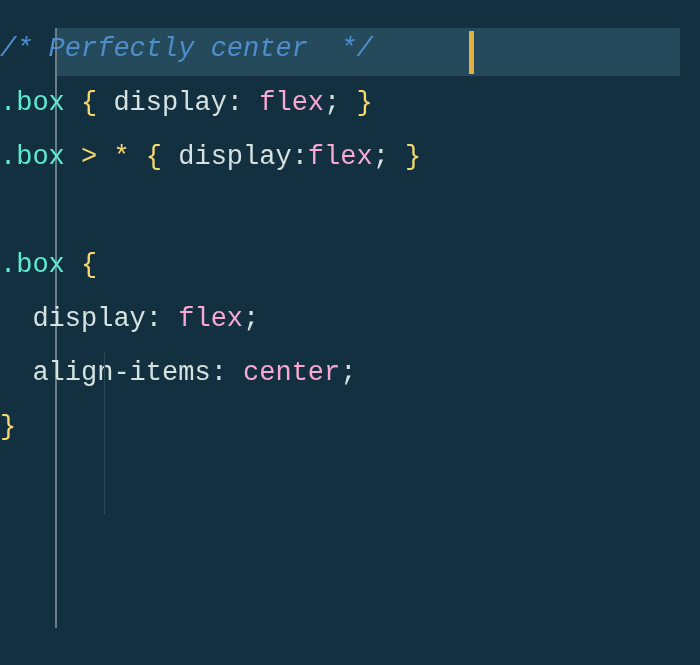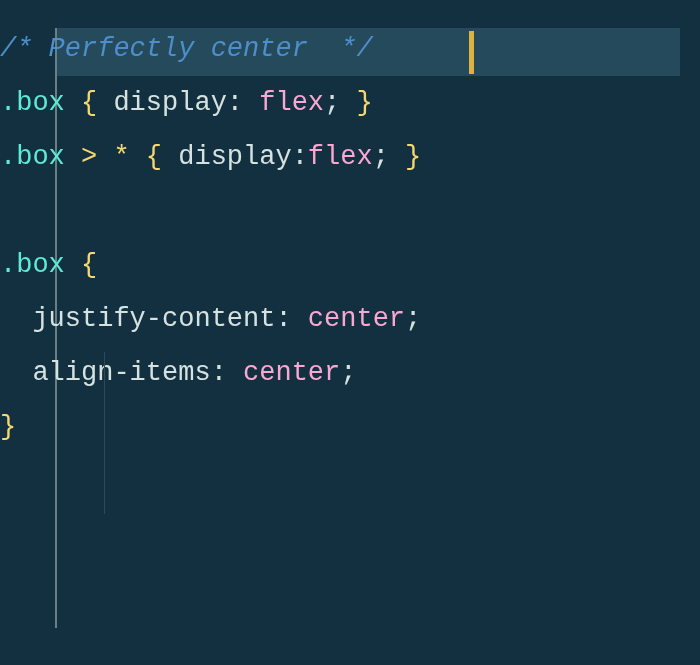--- a/index.html
+++ b/index.html
@@ -82,18 +82,18 @@
 <div class="editor">
   <div class="highlight-bg"></div>
   <div class="gutter-stripe"></div>
   <div class="cursor"></div>
   <div class="code-area" id="code-area">
       <div class="line first-line"><span class="c-comment">/* Perfectly center  */</span></div>
       <div class="line"><span class="c-selector">.box</span><span> </span><span class="c-brace">{</span><span> </span><span class="c-prop">display</span><span class="c-punct">:</span><span> </span><span class="c-value">flex</span><span class="c-punct">;</span><span> </span><span class="c-brace">}</span></div>
       <div class="line"><span class="c-selector">.box</span><span> </span><span class="c-op">&gt;</span><span> </span><span class="c-op">*</span><span> </span><span class="c-brace">{</span><span> </span><span class="c-prop">display</span><span class="c-punct">:</span><span class="c-value">flex</span><span class="c-punct">;</span><span> </span><span class="c-brace">}</span></div>
       <div class="line blank"></div>
       <div class="line"><span class="c-selector">.box</span><span> </span><span class="c-brace">{</span></div>
-      <div class="line"><span>  </span><span class="c-prop">justify-content</span><span class="c-punct">:</span><span> </span><span class="c-value">center</span><span class="c-punct">;</span></div>
+      <div class="line"><span>  </span><span class="c-prop">display</span><span class="c-punct">:</span><span> </span><span class="c-value">flex</span><span class="c-punct">;</span></div>
       <div class="line"><span>  </span><span class="c-prop">align-items</span><span class="c-punct">:</span><span> </span><span class="c-value">center</span><span class="c-punct">;</span></div>
       <div class="line"><span class="c-brace">}</span></div>
     </div>
 <div class="indent-guide" style="top: 352px; height: 162px;"></div>
   </div>
 
 </body></html>

